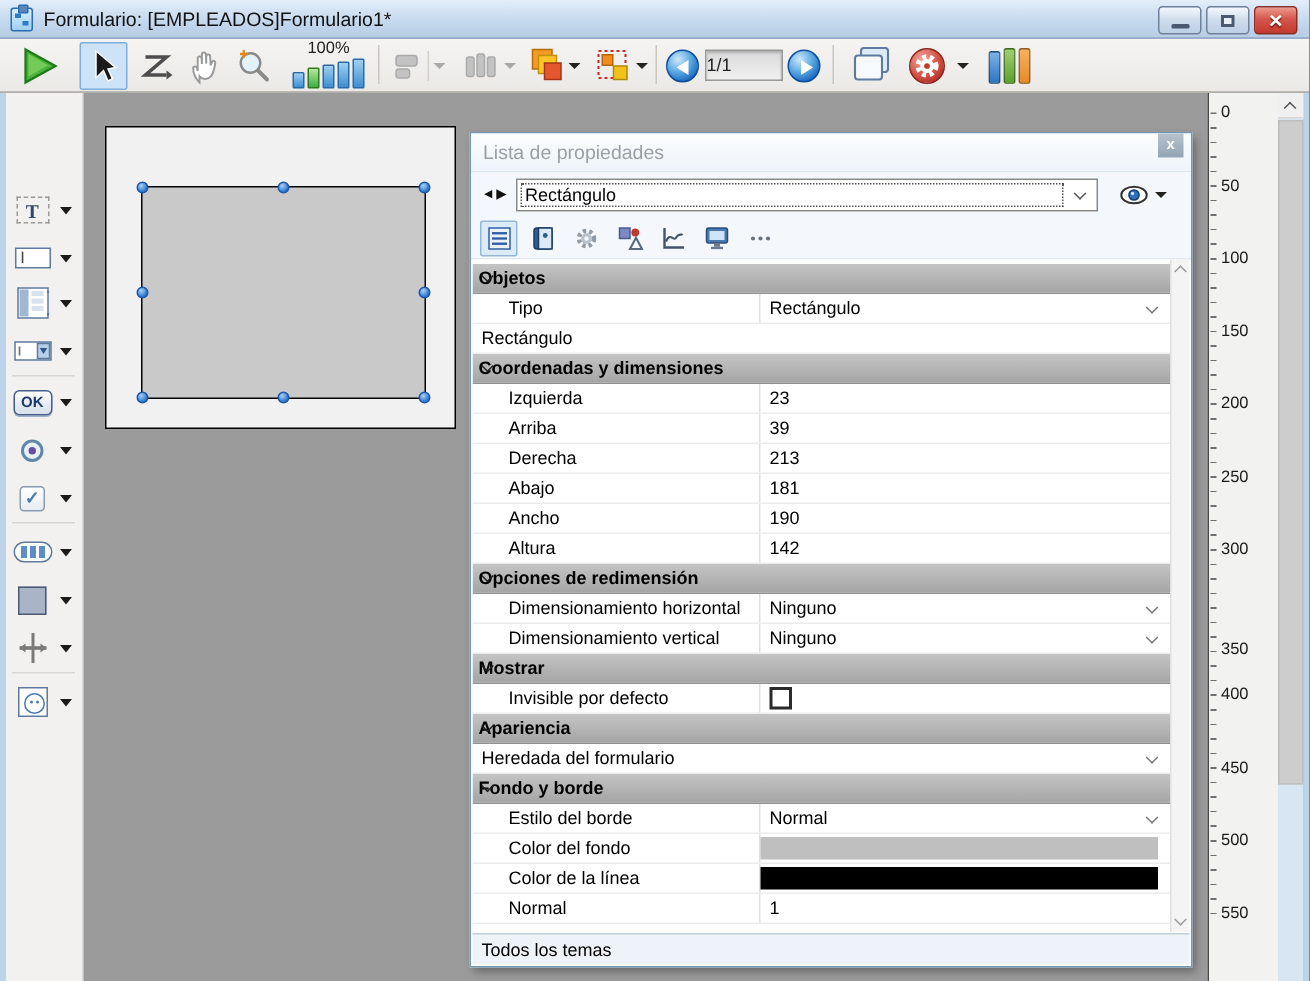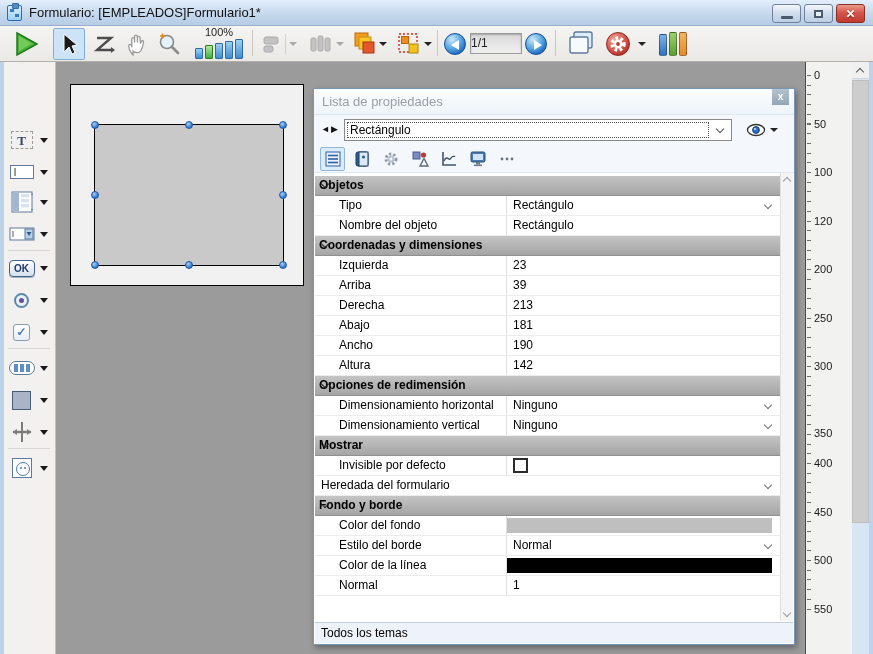--- a/index.html
+++ b/index.html
@@ -450,21 +450,20 @@
         </svg>
       </div>
     </div>
     <div class="prop-list">
         <div class="prop-section"><span class="chev"></span><span>Objetos</span></div>
         <div class="prop-row">
           <div class="lbl">Tipo</div>
           <div class="val"><span>Rectángulo</span><span class="chev row-chev"></span></div>
         </div>
         <div class="prop-row">
-          <div class="lbl">Nombre del objeto</div>
           <div class="val"><span>Rectángulo</span></div>
         </div>
         <div class="prop-section"><span class="chev"></span><span>Coordenadas y dimensiones</span></div>
         <div class="prop-row">
           <div class="lbl">Izquierda</div>
           <div class="val"><span>23</span></div>
         </div>
         <div class="prop-row">
           <div class="lbl">Arriba</div>
           <div class="val"><span>39</span></div>
@@ -494,33 +493,34 @@
           <div class="lbl">Dimensionamiento vertical</div>
           <div class="val"><span>Ninguno</span><span class="chev row-chev"></span></div>
         </div>
         <div class="prop-section"><span class="chev"></span><span>Mostrar</span></div>
         <div class="prop-row">
           <div class="lbl">Invisible por defecto</div>
           <div class="val">
             <span class="prop-cb"></span>
           </div>
         </div>
+        <div class="prop-section"><span class="chev"></span><span>Apariencia</span></div>
         <div class="prop-row">
           <div class="val"><span>Heredada del formulario</span><span class="chev row-chev"></span></div>
         </div>
         <div class="prop-section"><span class="chev"></span><span>Fondo y borde</span></div>
+        <div class="prop-row">
+          <div class="lbl">Estilo del borde</div>
+          <div class="val"><span>Normal</span><span class="chev row-chev"></span></div>
+        </div>
         <div class="prop-row">
           <div class="lbl">Color del fondo</div>
           <div class="val">
             <span class="prop-swatch" style="background: rgb(191, 191, 191);"></span>
           </div>
-        </div>
-        <div class="prop-row">
-          <div class="lbl">Estilo del borde</div>
-          <div class="val"><span>Normal</span><span class="chev row-chev"></span></div>
         </div>
         <div class="prop-row">
           <div class="lbl">Color de la línea</div>
           <div class="val">
             <span class="prop-swatch" style="background: rgb(0, 0, 0);"></span>
           </div>
         </div>
         <div class="prop-row">
           <div class="lbl">Normal</div>
           <div class="val"><span>1</span></div>
@@ -531,21 +531,21 @@
       <span class="chev down"></span>
     </div>
     <div class="panel-footer">Todos los temas</div>
   </div>
 
   <div class="ruler">
     <div class="ruler-ticks"></div>
   <span class="ruler-num" style="top: 7px;">0</span>
       <span class="ruler-num" style="top: 55.5px;">50</span>
       <span class="ruler-num" style="top: 104px;">100</span>
-      <span class="ruler-num" style="top: 152.5px;">120</span>
+      <span class="ruler-num" style="top: 152.5px;">150</span>
       <span class="ruler-num" style="top: 201px;">200</span>
       <span class="ruler-num" style="top: 249.5px;">250</span>
       <span class="ruler-num" style="top: 298px;">300</span>
       <span class="ruler-num" style="top: 346.5px; margin-top: 18px;">350</span>
       <span class="ruler-num" style="top: 395px;">400</span>
       <span class="ruler-num" style="top: 443.5px;">450</span>
       <span class="ruler-num" style="top: 492px;">500</span>
       <span class="ruler-num" style="top: 540.5px;">550</span>
     </div>
 

